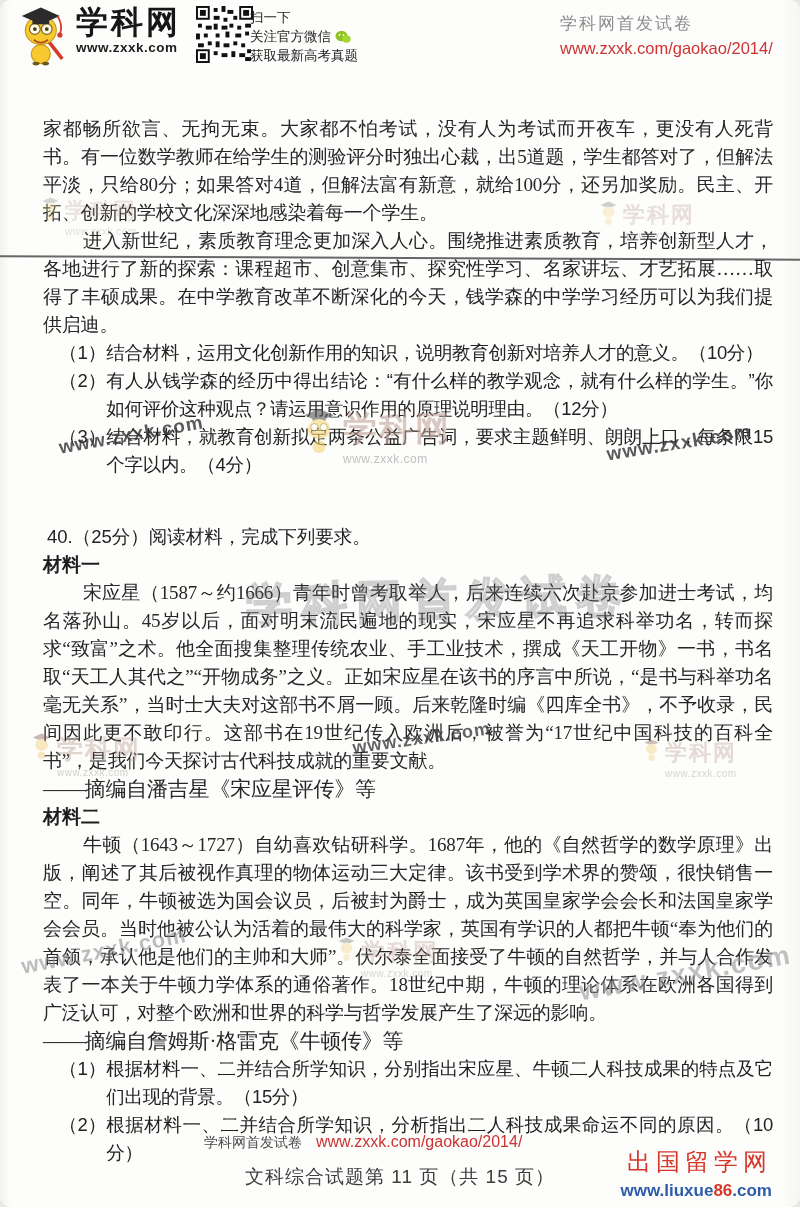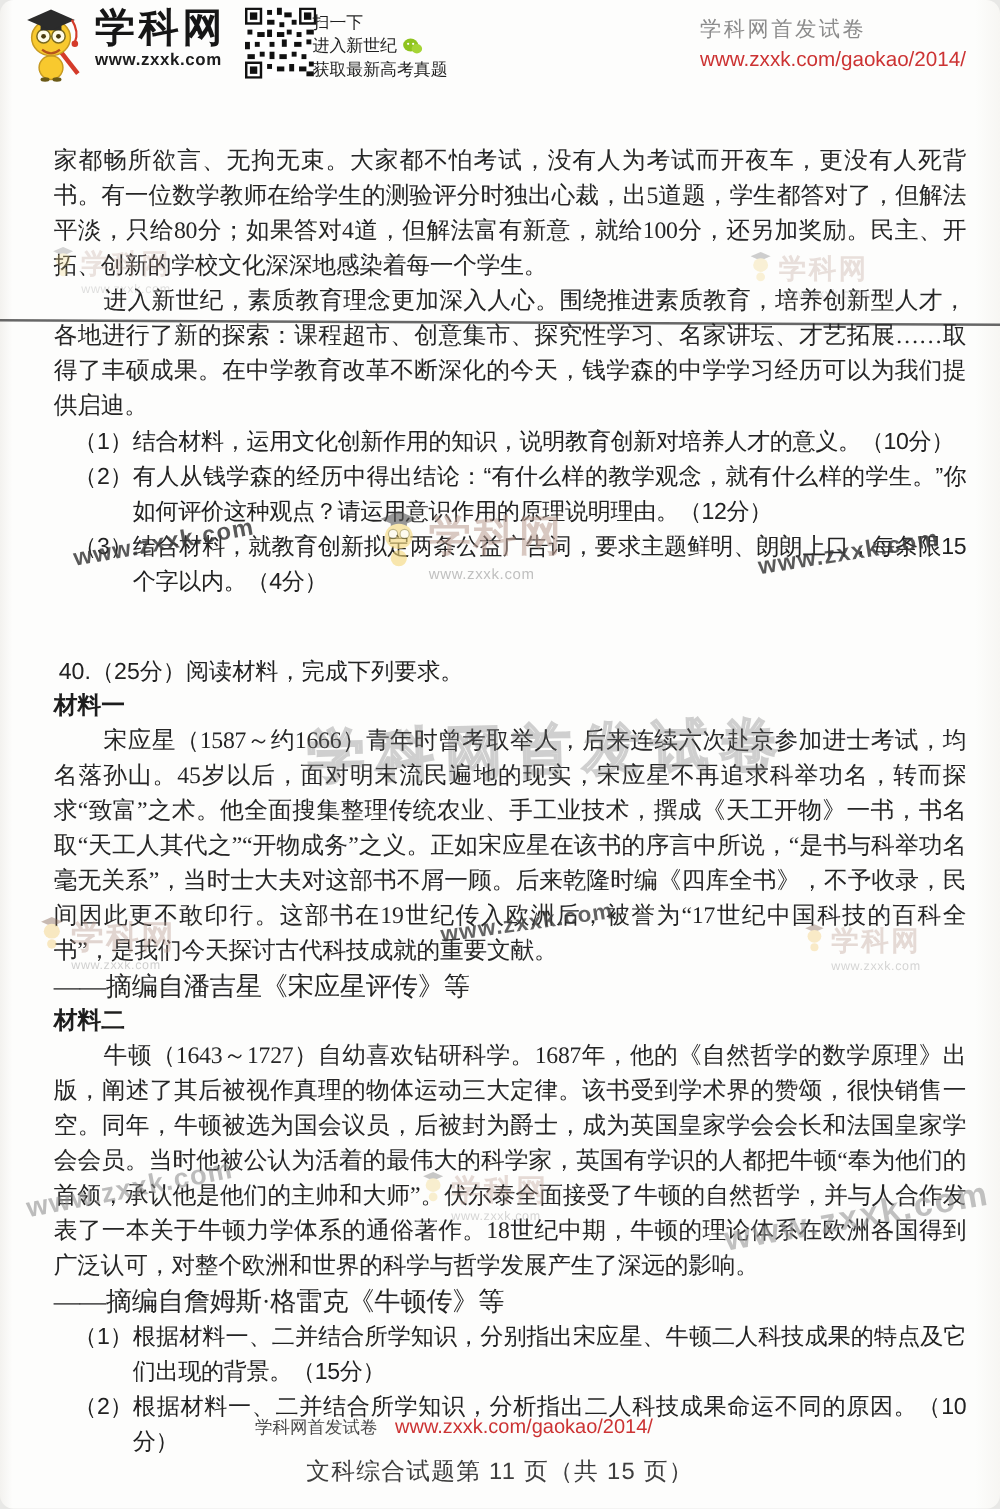--- a/index.html
+++ b/index.html
@@ -132,21 +132,21 @@
         <rect x="24" y="2" width="3" height="3"></rect>
         <rect x="2" y="24" width="3" height="3"></rect>
       </g>
   </svg>
 
   <div class="qr-caption">
     <div class="row">
         <span>扫一下</span>
       </div>
     <div class="row">
-      <span>进入新世纪</span>
+      <span>关注官方微信</span>
       <svg width="16" height="14" viewBox="0 0 16 14">
         <ellipse cx="6.5" cy="6" rx="6" ry="5.2" fill="#8fc31f"></ellipse>
         <ellipse cx="11.5" cy="9" rx="4.2" ry="3.8" fill="#a5d435"></ellipse>
         <circle cx="4.5" cy="5" r="0.9" fill="#fff"></circle>
           <circle cx="8.5" cy="5" r="0.9" fill="#fff"></circle>
       </svg>
     </div>
     <div class="row">
         <span>获取最新高考真题</span>
       </div>
@@ -274,14 +274,18 @@
         <span class="wm-site">www.zxxk.com</span>
       </div>
   </div>
   <div class="wm wm-url" style="left:578px;top:958px;font-size:27px;transform:rotate(-10deg);color:#999;opacity:.6;letter-spacing:2px;">www.zxxk.com</div>
 
   <div class="pg-info">文科综合试题第 11 页（共 15 页）</div>
   <div class="ftr-site">
     <span class="lbl">学科网首发试卷</span>
     <span class="url">www.zxxk.com/gaokao/2014/</span>
   </div>
+  <div class="liuxue">
+    <div class="brand">出国留学网</div>
+    <div class="url"><span class="b">www.liuxue</span><span class="r">86</span><span class="b">.com</span></div>
+  </div>
 
 </div>
 
 </body></html>

